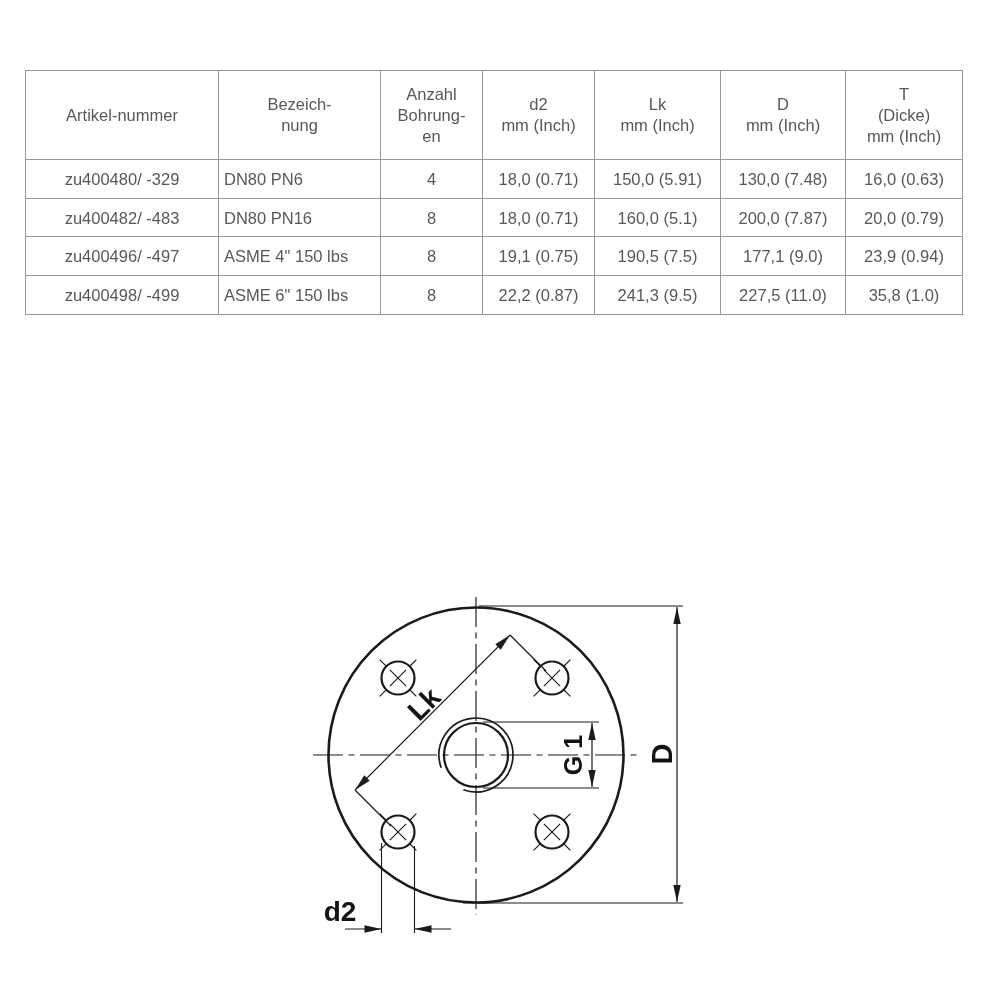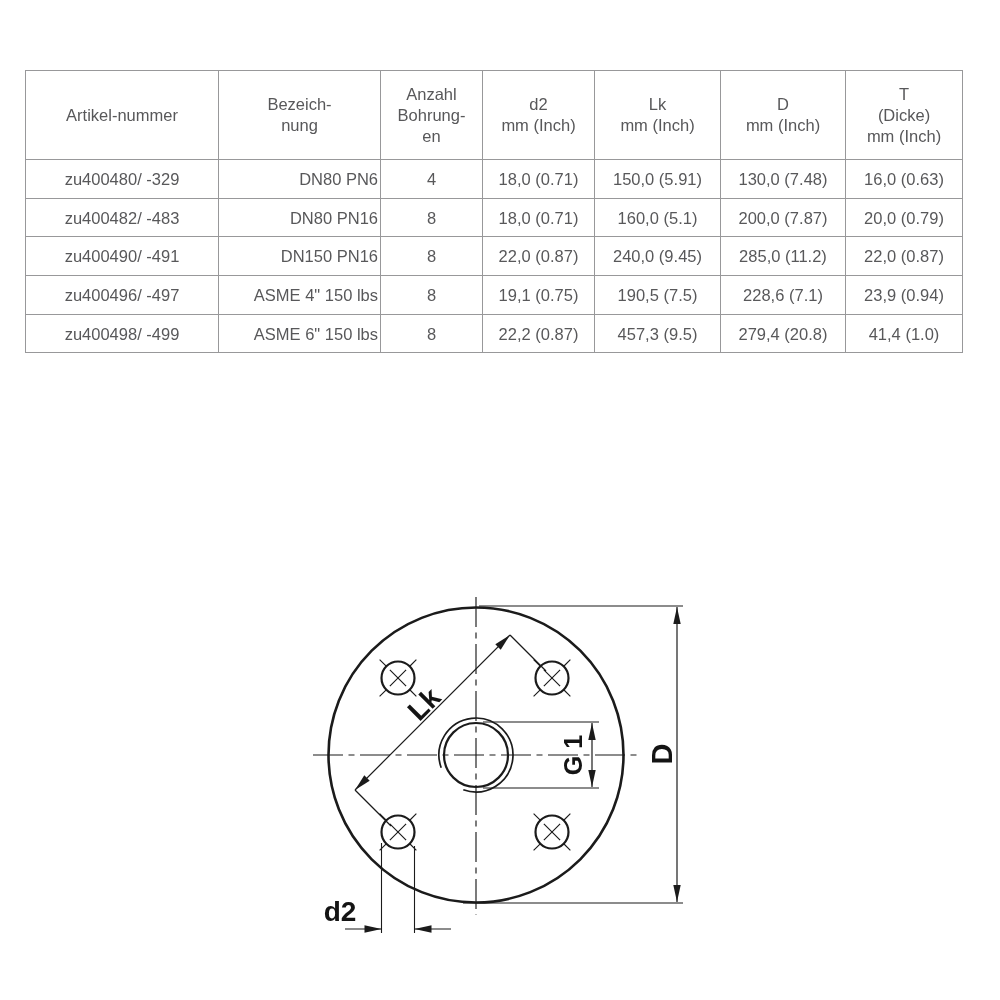--- a/index.html
+++ b/index.html
@@ -4,21 +4,21 @@
 <style>
   html,body{margin:0;padding:0;background:#ffffff;}
   .page{position:relative;width:1000px;height:1000px;background:#ffffff;overflow:hidden;
         font-family:"Liberation Sans",sans-serif;}
   table.spec{position:absolute;left:25px;top:70px;border-collapse:collapse;table-layout:fixed;
         width:938px;color:#58585a;font-size:16.5px;}
   table.spec th,table.spec td{border:1px solid #98989a;overflow:hidden;}
   table.spec th{font-weight:normal;white-space:pre-line;line-height:21px;height:88px;
         text-align:center;vertical-align:middle;padding:0 4px;}
   table.spec td{height:37.7px;text-align:center;vertical-align:middle;line-height:20px;padding:0 2px;}
-  table.spec td.al-left{text-align:right;padding-left:5px;}
+  table.spec td.al-left{text-align:left;padding-left:5px;}
   svg.drawing{position:absolute;left:0;top:555px;}
   svg.drawing text{font-family:"Liberation Sans",sans-serif;font-weight:bold;fill:#141414;}
 </style>
 </head>
 <body>
 
 <div class="page">
 
   <table class="spec">
     <colgroup>
@@ -62,45 +62,36 @@
         <tr>
           <td>zu400482/ -483</td>
           <td class="al-left">DN80 PN16</td>
           <td>8</td>
           <td>18,0 (0.71)</td>
           <td>160,0 (5.1)</td>
           <td>200,0 (7.87)</td>
           <td>20,0 (0.79)</td>
         </tr>
         <tr>
-          <td>zu400490/ -491</td>
-          <td class="al-left">DN150 PN16</td>
-          <td>8</td>
-          <td>22,0 (0.87)</td>
-          <td>240,0 (9.45)</td>
-          <td>285,0 (11.2)</td>
-          <td>22,0 (0.87)</td>
-        </tr>
-        <tr>
           <td>zu400496/ -497</td>
           <td class="al-left">ASME 4" 150 lbs</td>
           <td>8</td>
           <td>19,1 (0.75)</td>
           <td>190,5 (7.5)</td>
-          <td>228,6 (7.1)</td>
+          <td>177,1 (9.0)</td>
           <td>23,9 (0.94)</td>
         </tr>
         <tr>
           <td>zu400498/ -499</td>
           <td class="al-left">ASME 6" 150 lbs</td>
           <td>8</td>
           <td>22,2 (0.87)</td>
-          <td>457,3 (9.5)</td>
-          <td>279,4 (20.8)</td>
-          <td>41,4 (1.0)</td>
+          <td>241,3 (9.5)</td>
+          <td>227,5 (11.0)</td>
+          <td>35,8 (1.0)</td>
         </tr>
       </tbody>
   </table>
 
   <svg class="drawing" width="1000" height="445" viewBox="0 555 1000 445">
     <g stroke="#1b1b1b" fill="none">
 
       <circle cx="476" cy="755" r="147.5" stroke-width="2.6"></circle>
       <circle cx="476" cy="755" r="32" stroke-width="2.2"></circle>
       <path stroke-width="1.7" d="M 441.2 767.7 A 37 37 0 1 1 463.3 789.8"></path>

